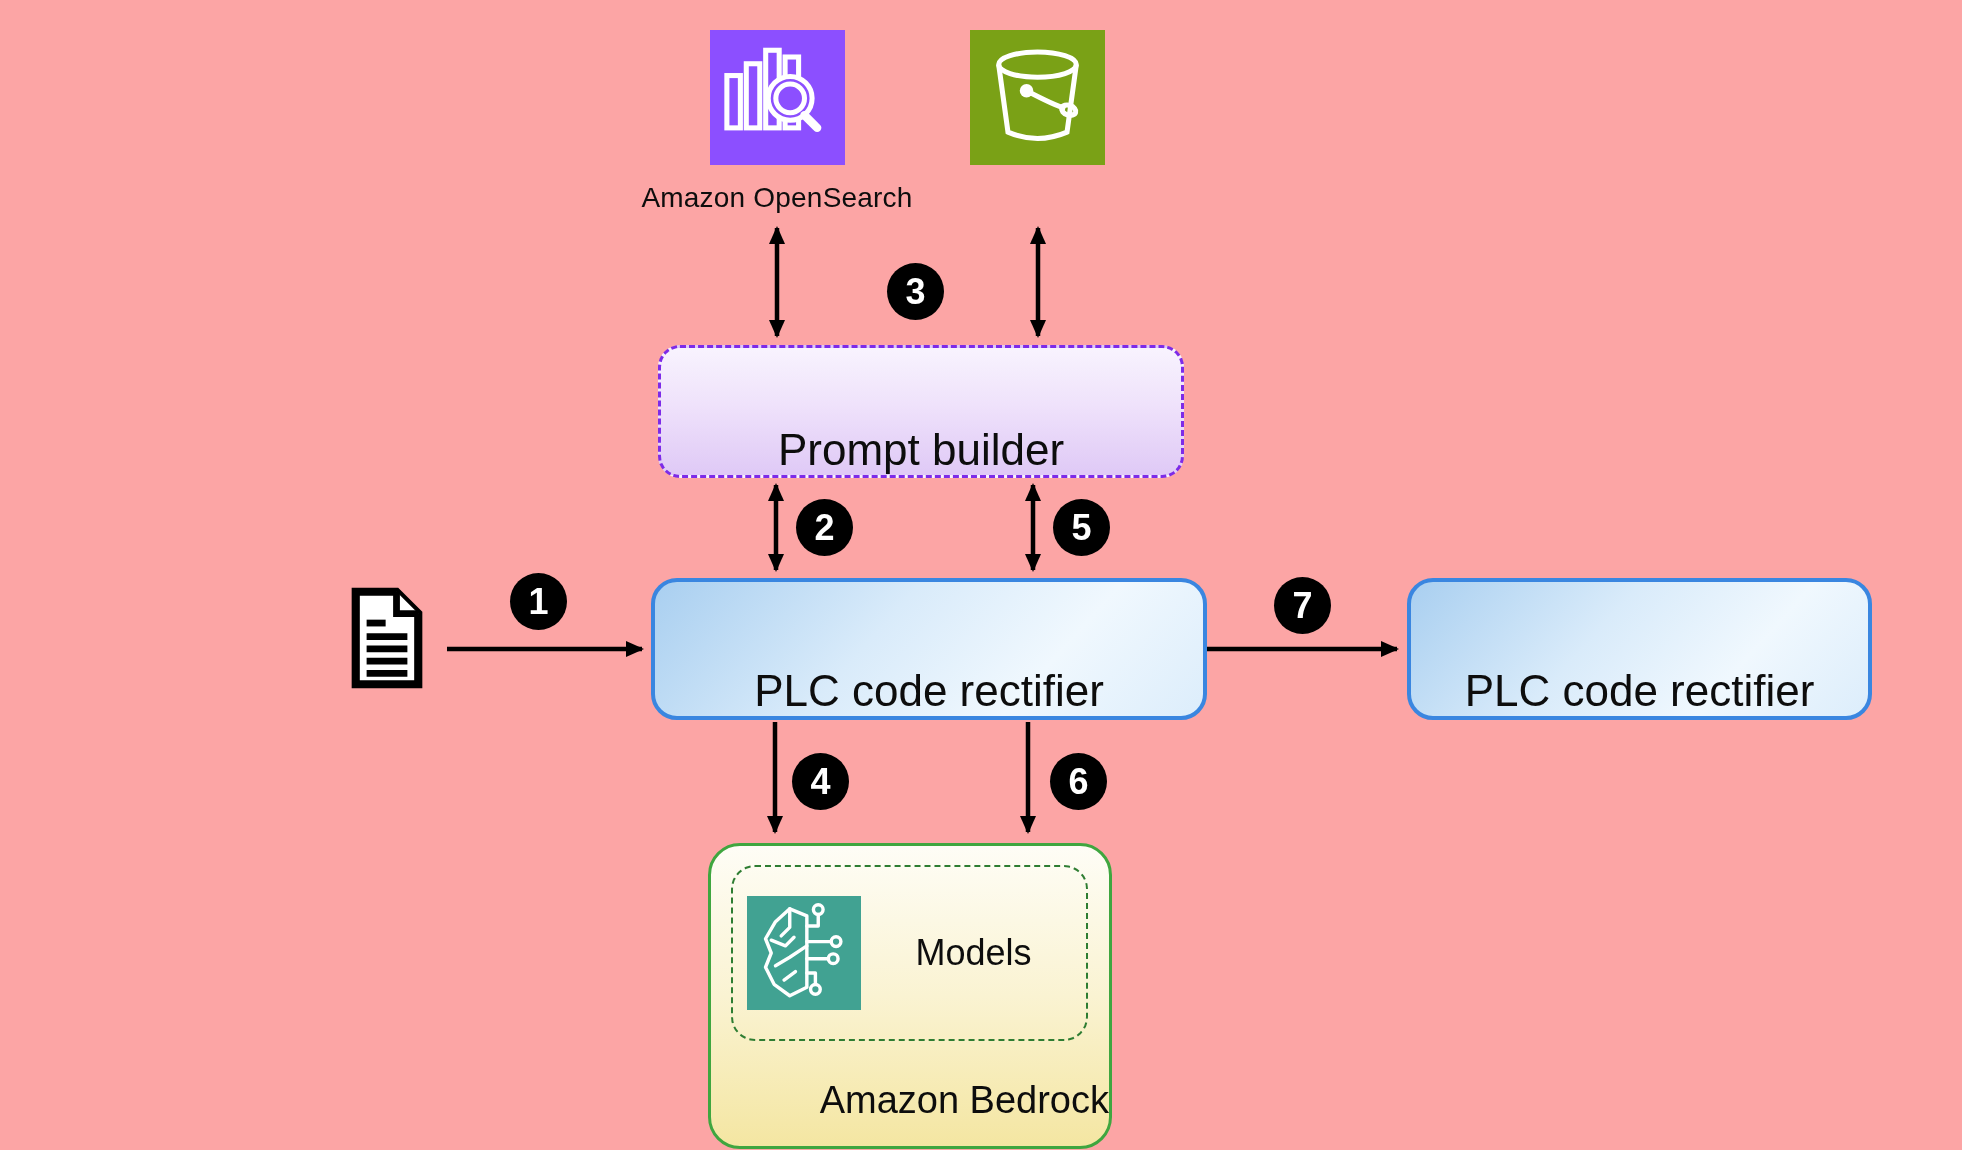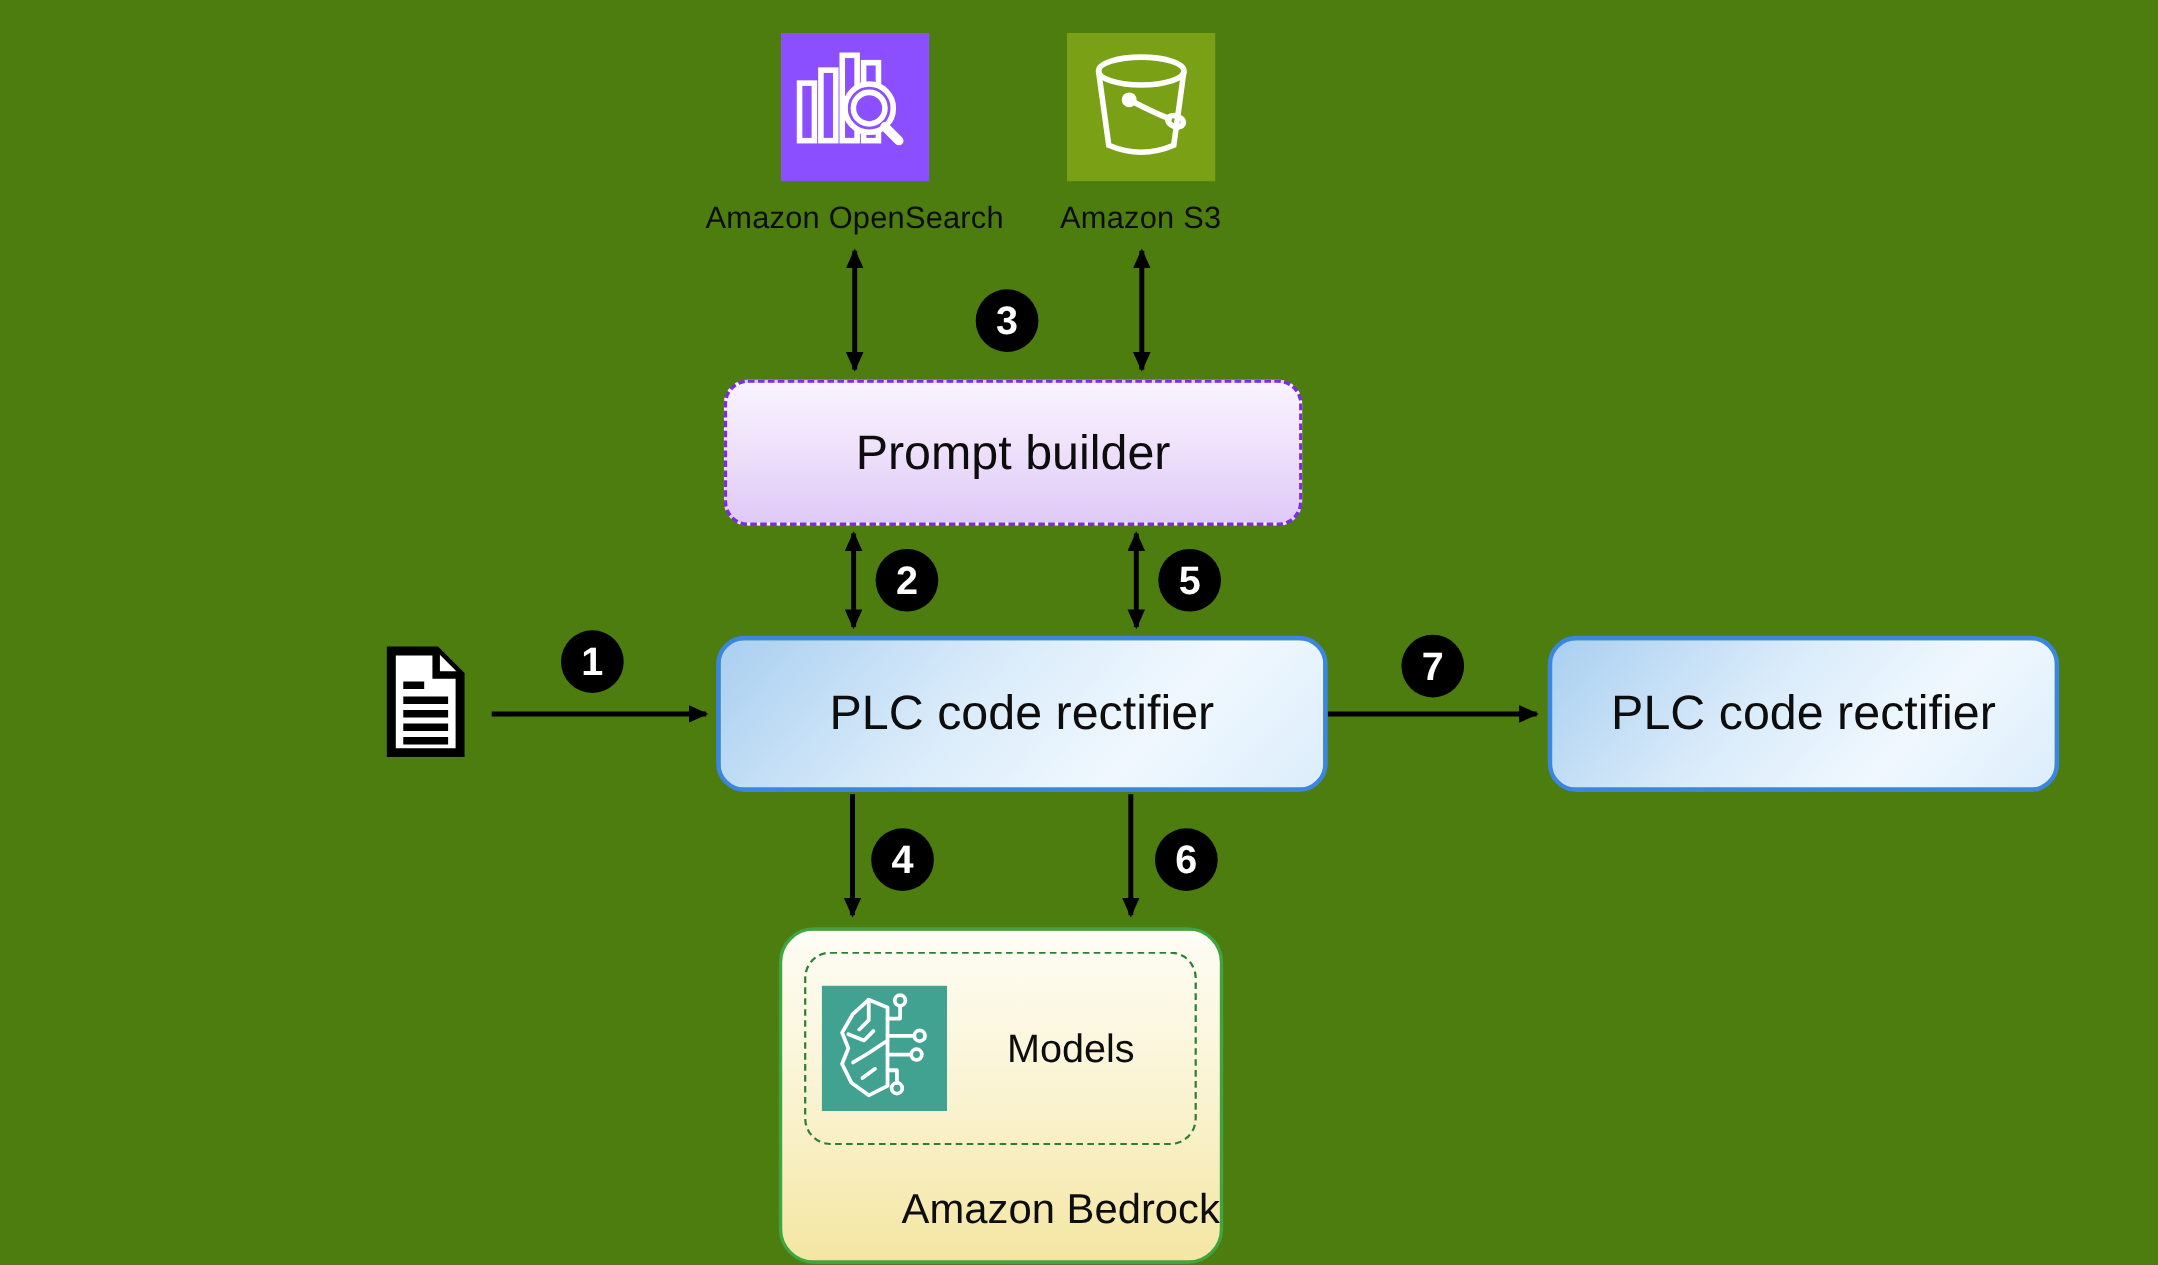--- a/index.html
+++ b/index.html
@@ -1,26 +1,26 @@
 <!DOCTYPE html>
 <html><head>
 <meta charset="utf-8">
 <style>
   html,body{margin:0;padding:0;background:#ffffff;}
   .canvas{
-    position:relative;width:1962px;height:1150px;background:#4d7c0f;overflow:hidden;
+    position:relative;width:1962px;height:1150px;background:#fca5a5;overflow:hidden;
     font-family:"Liberation Sans", sans-serif;color:#0d0d0d;
   }
   
   .tile{position:absolute;width:135px;height:135px;}
   .tile svg{display:block;width:100%;height:100%;}
   .tile-label{position:absolute;text-align:center;font-size:28px;font-weight:500;letter-spacing:.2px;}
 
   
-  .box{position:absolute;display:flex;align-items:center;justify-content:center;box-sizing:border-box;}
+  .box{position:absolute;display:flex;align-items:flex-end;justify-content:center;box-sizing:border-box;}
   .box-label{font-size:44px;font-weight:500;}
   .prompt-builder{
     left:658px;top:345px;width:526px;height:133px;border-radius:22px;
     border:3px dashed #7D2BE8;
     background:linear-gradient(180deg,#F8F3FE 0%,#EFE2FB 45%,#DFC9F6 100%);
   }
   .blue-box{
     border:4px solid #3A86E0;border-radius:26px;
     background:linear-gradient(132deg,#A9CFF0 0%,#D9EBFA 40%,#F0F8FE 70%,#DCEDFB 100%);
   }
@@ -110,21 +110,20 @@
       <rect x="0" y="0" width="80" height="80" fill="#7AA116"></rect>
       <g stroke="#ffffff" stroke-width="3" fill="none">
         <ellipse cx="40" cy="20.5" rx="23" ry="7.5"></ellipse>
         <path d="M17 20.5 L22.5 60.5 Q40 68 57.5 60.5 L63 20.5"></path>
         <path d="M33.5 36 C44 41.5 53 45.5 56.5 46.5"></path>
         <ellipse cx="58.5" cy="47.5" rx="4.3" ry="2.9" transform="rotate(18 58.5 47.5)"></ellipse>
       </g>
       <circle cx="33.5" cy="36" r="4" fill="#ffffff"></circle>
     </svg>
   </div>
-  <div class="tile-label" style="left:887px;top:182px;width:300px;">Amazon S3</div>
 
   <div class="box prompt-builder">
     <span class="box-label">Prompt builder</span>
   </div>
 
   <div class="box blue-box plc-generator">
     <span class="box-label">PLC code rectifier</span>
   </div>
 
   <div class="box blue-box plc-rectifier">

